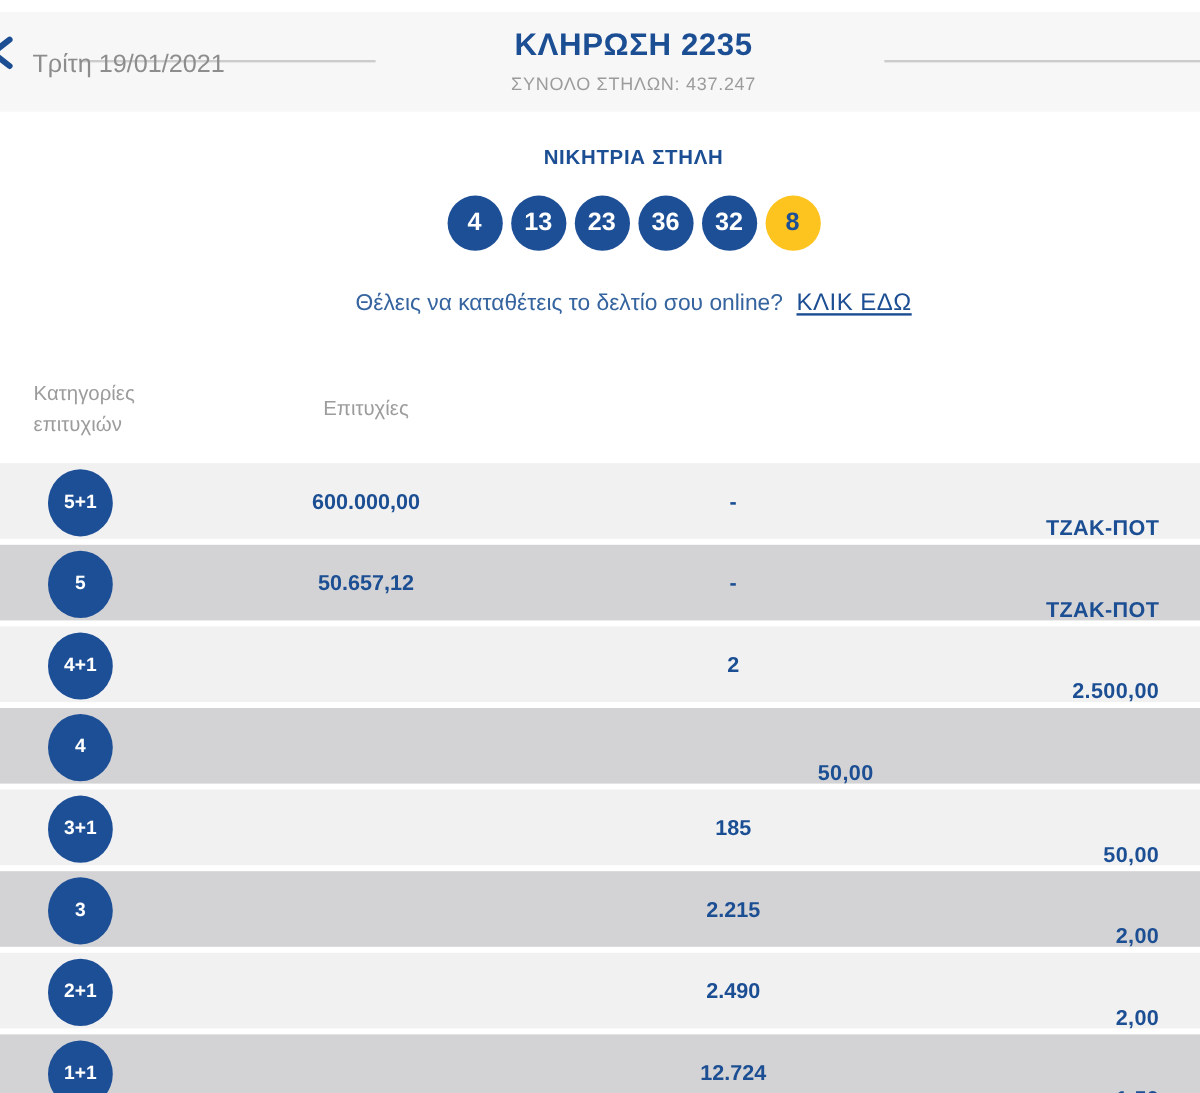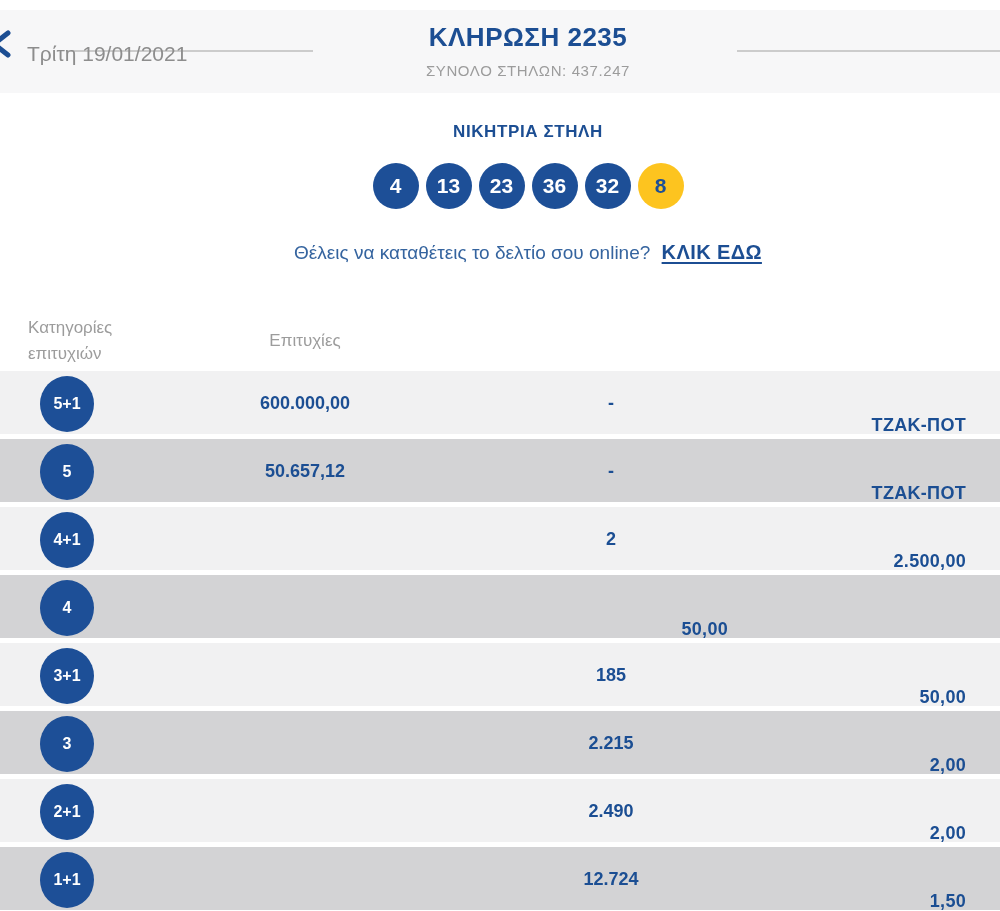--- a/index.html
+++ b/index.html
@@ -24,27 +24,27 @@
   .win-title{position:absolute;top:122px;left:0;width:1056px;text-align:center;
     font-size:17px;font-weight:bold;color:#1c4e93;letter-spacing:0.6px;}
   .balls{position:absolute;top:163px;left:0;width:1056px;display:flex;justify-content:center;gap:7px;}
   .ball{width:46px;height:46px;border-radius:50%;background:#1d4f97;color:#ffffff;
     display:flex;align-items:center;justify-content:center;font-size:21px;font-weight:bold;}
   .ball.bonus{background:#fdc41f;color:#1d4f97;}
 
   
   .cta{position:absolute;top:241px;left:0;width:1056px;text-align:center;
     font-size:19px;color:#35649f;}
-  .cta a{color:#1c4e93;font-weight:bold;font-size:20px;text-decoration:underline;
+  .cta a{color:#1c4e93;font-weight:normal;font-size:20px;text-decoration:underline;
     text-underline-offset:3px;margin-left:6px;letter-spacing:0.4px;cursor:pointer;}
 
   
   .ptable{position:absolute;top:305px;left:0;width:1000px;}
   .thead{display:grid;grid-template-columns:150px 310px 302px 238px;
-    color:#9c9c9c;font-size:17px;padding-top:10px;padding-bottom:5px;}
+    color:#9c9c9c;font-size:17px;padding-top:10px;padding-bottom:20px;}
   .th-cat{padding-left:28px;line-height:1.5;}
   .th-mid{text-align:center;align-self:center;}
   .th-prize{text-align:right;padding-right:12px;align-self:center;}
 
   .trow{display:grid;grid-template-columns:150px 310px 302px 238px;height:63px;
     margin-bottom:5px;align-items:center;color:#1b4e93;font-weight:bold;font-size:18px;}
   .trow.light{background:#f1f1f2;}
   .trow.dark{background:#d3d3d5;}
   .badge{width:54px;height:56px;border-radius:50%;background:#1d4f97;color:#ffffff;
     display:flex;align-items:center;justify-content:center;font-size:16px;font-weight:bold;

